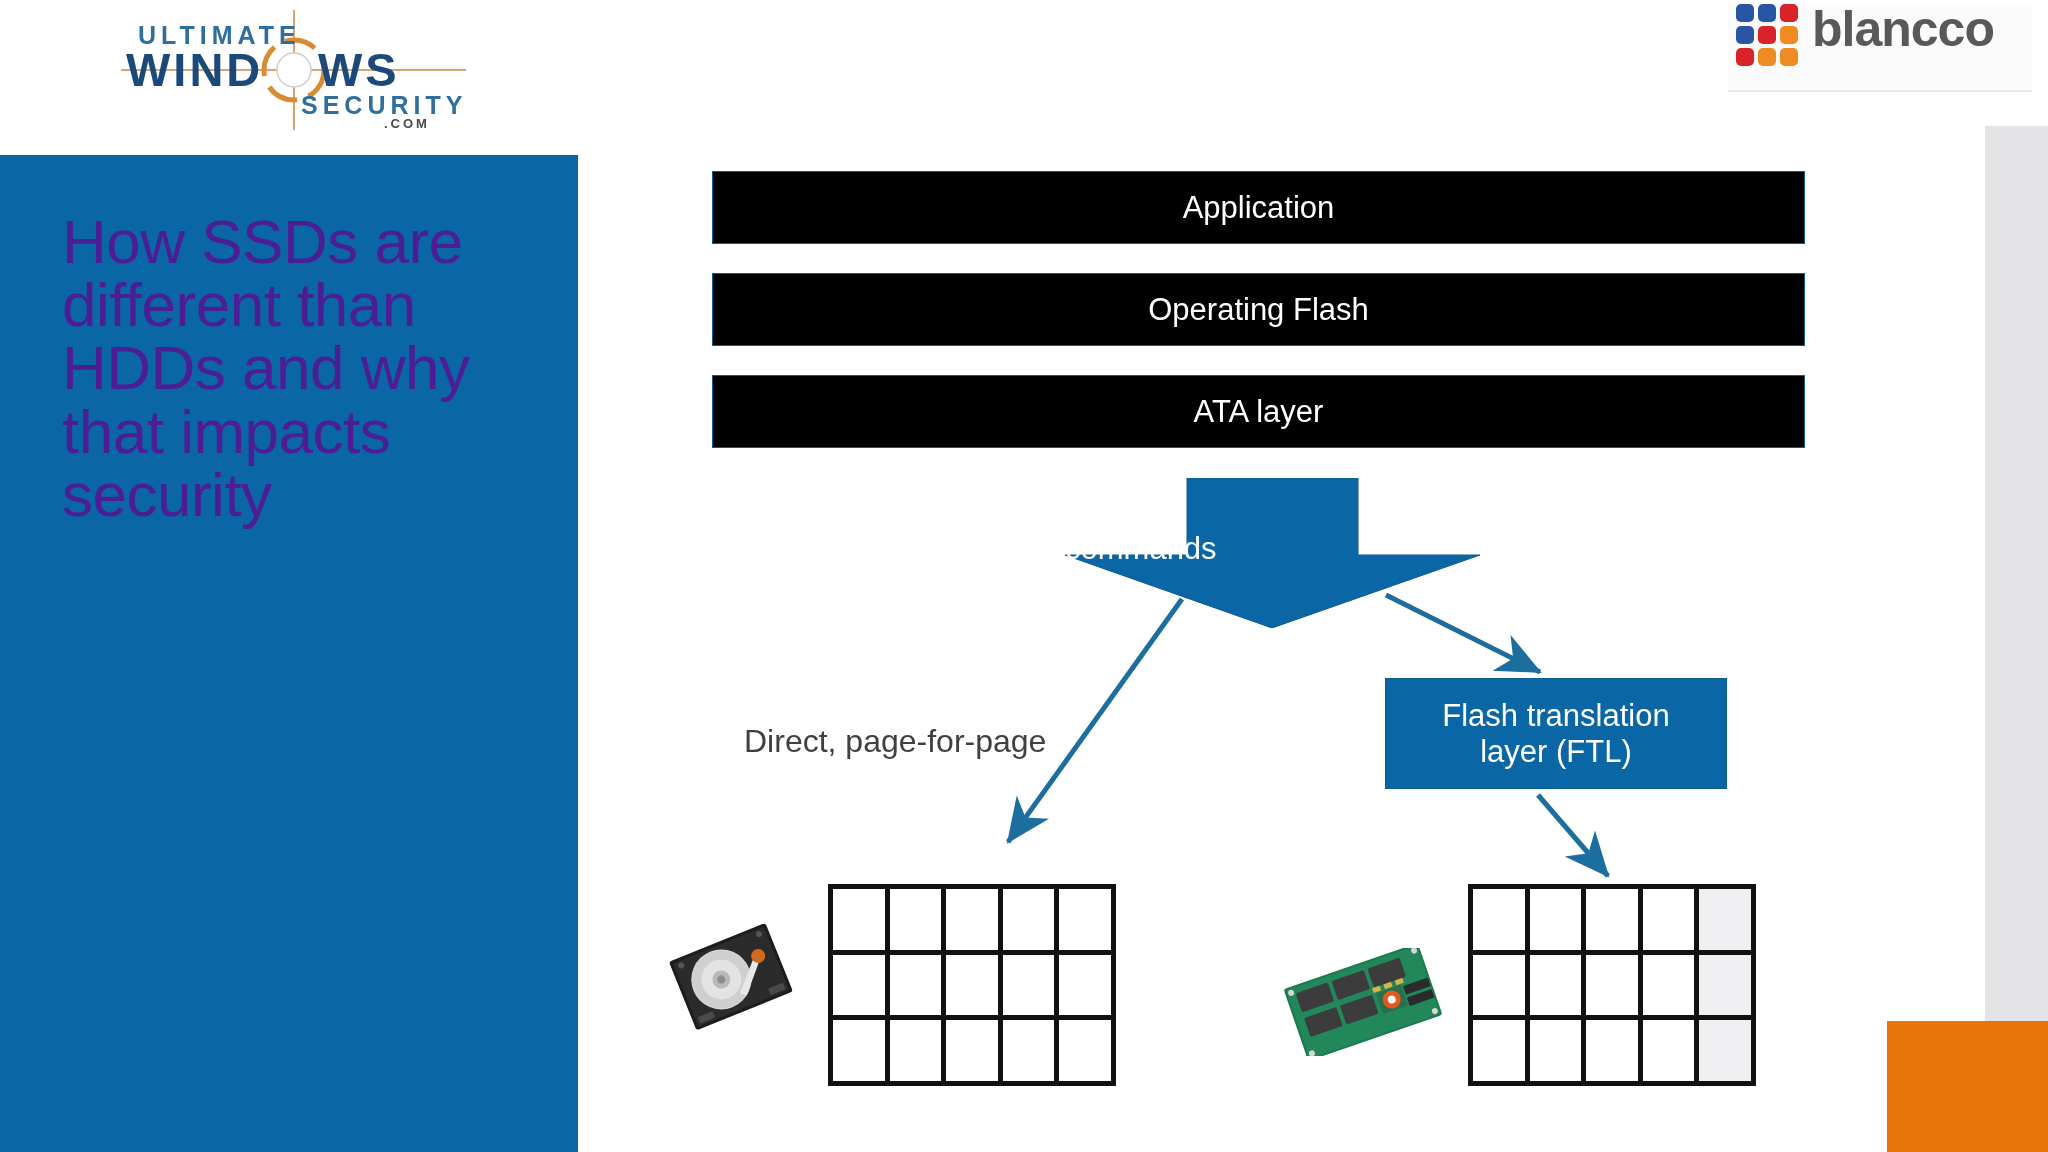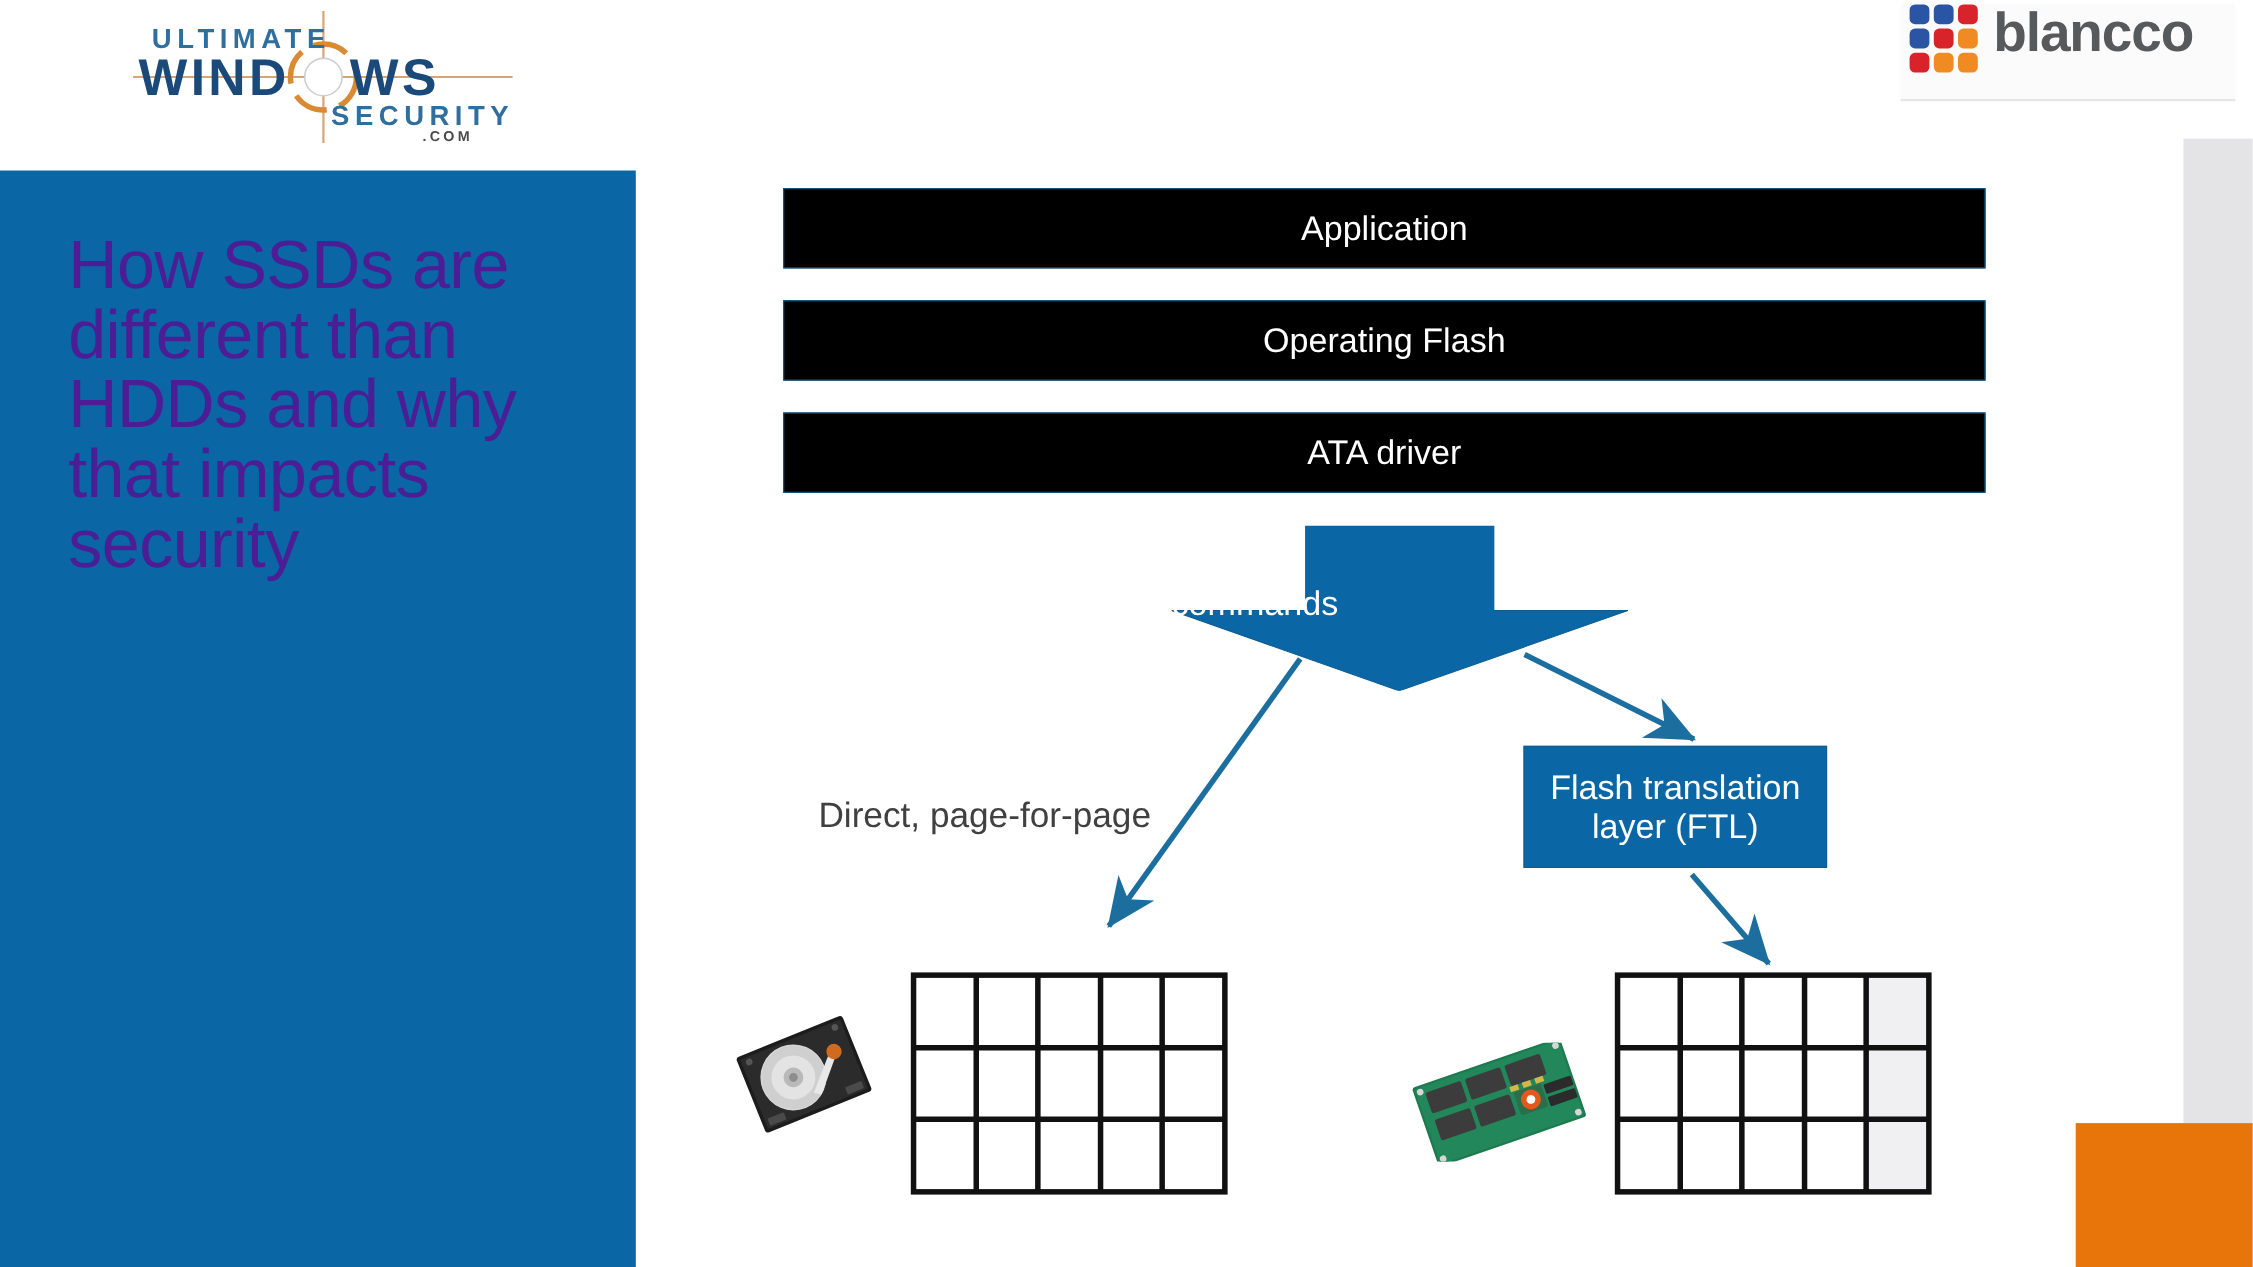--- a/index.html
+++ b/index.html
@@ -164,21 +164,21 @@
     font-weight: 400;
     font-size: 32px;
     white-space: nowrap;
   }
 
   
   #box-ftl {
     position: absolute;
     left: 1385px;
     top: 678px;
-    width: 276px;
+    width: 342px;
     height: 111px;
     background: #0a66a5;
     border: 1px solid #0d5c90;
     box-sizing: border-box;
     display: flex;
     align-items: center;
     justify-content: center;
     text-align: center;
     color: #ffffff;
     font-family: "Liberation Sans", sans-serif;
@@ -268,21 +268,21 @@
 
     <line x1="1386" y1="595" x2="1540" y2="672" stroke="#1b6e9e" stroke-width="5" marker-end="url(#ah)"></line>
 
     <line x1="1538" y1="795" x2="1608" y2="876" stroke="#1b6e9e" stroke-width="5" marker-end="url(#ah)"></line>
   </svg>
 
   <div class="stack-box" id="box-application">Application</div>
 
   <div class="stack-box" id="box-operating-system">Operating Flash</div>
 
-  <div class="stack-box" id="box-ata-driver">ATA driver</div>
+  <div class="stack-box" id="box-ata-driver">ATA layer</div>
 
   <div id="ata-arrow">
     <svg viewBox="0 0 415 150" width="415" height="150" aria-hidden="true">
       <polygon points="122,0 293,0 293,77 415,77 207,150 0,77 122,77" fill="#0a66a5" stroke="#0d5c90" stroke-width="1"></polygon>
     </svg>
   </div>
   <div id="ata-arrow-label">ATA
 commands</div>
 
   <div id="direct-label">Direct, page-for-page</div>

